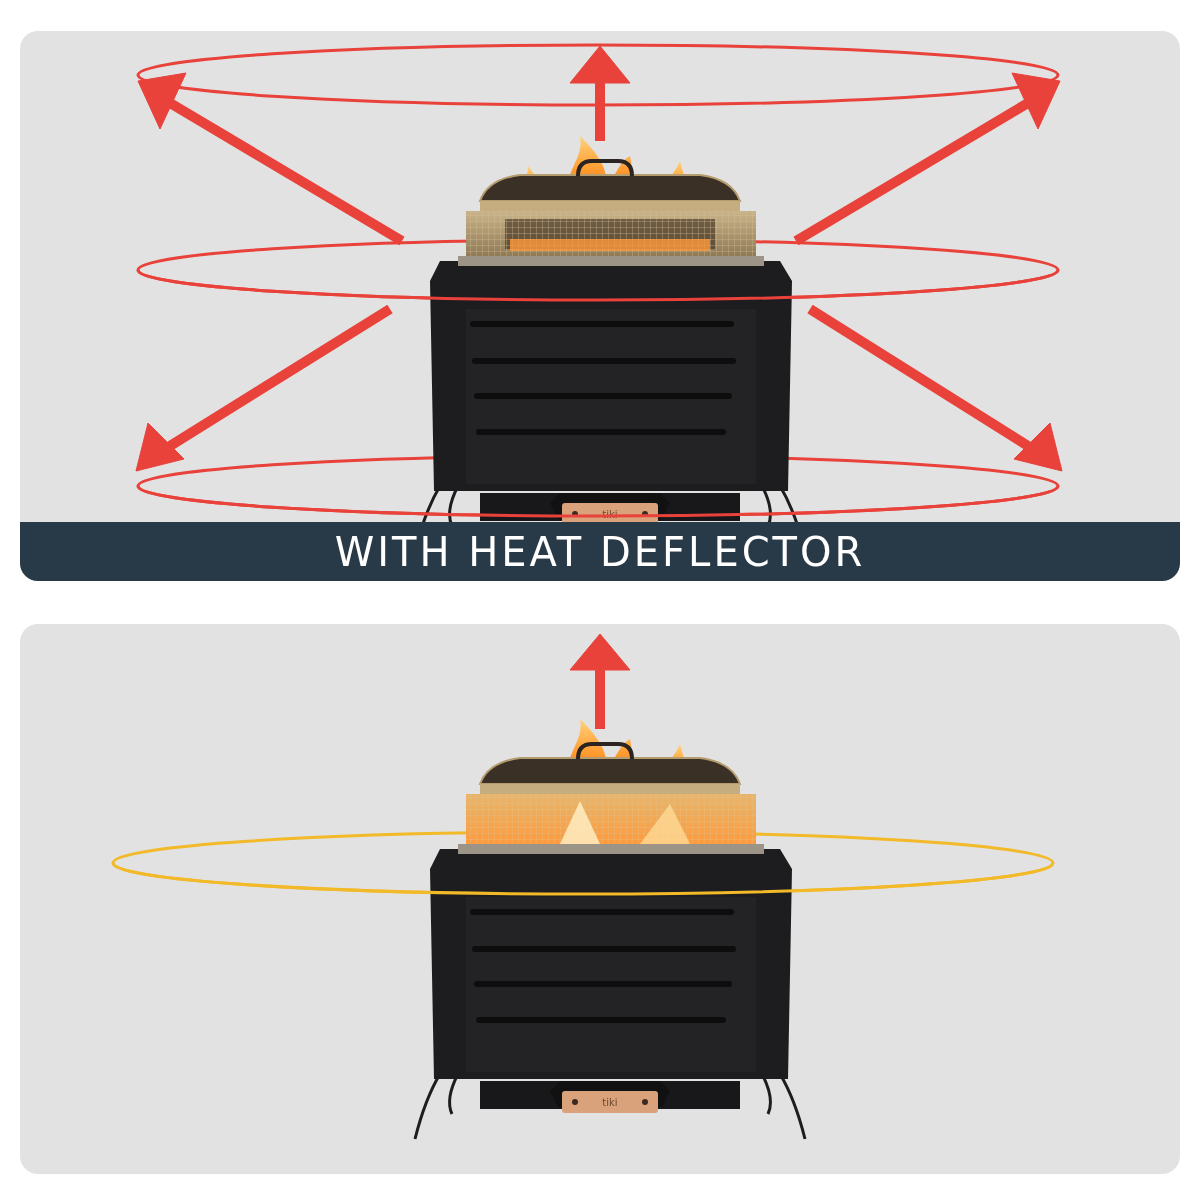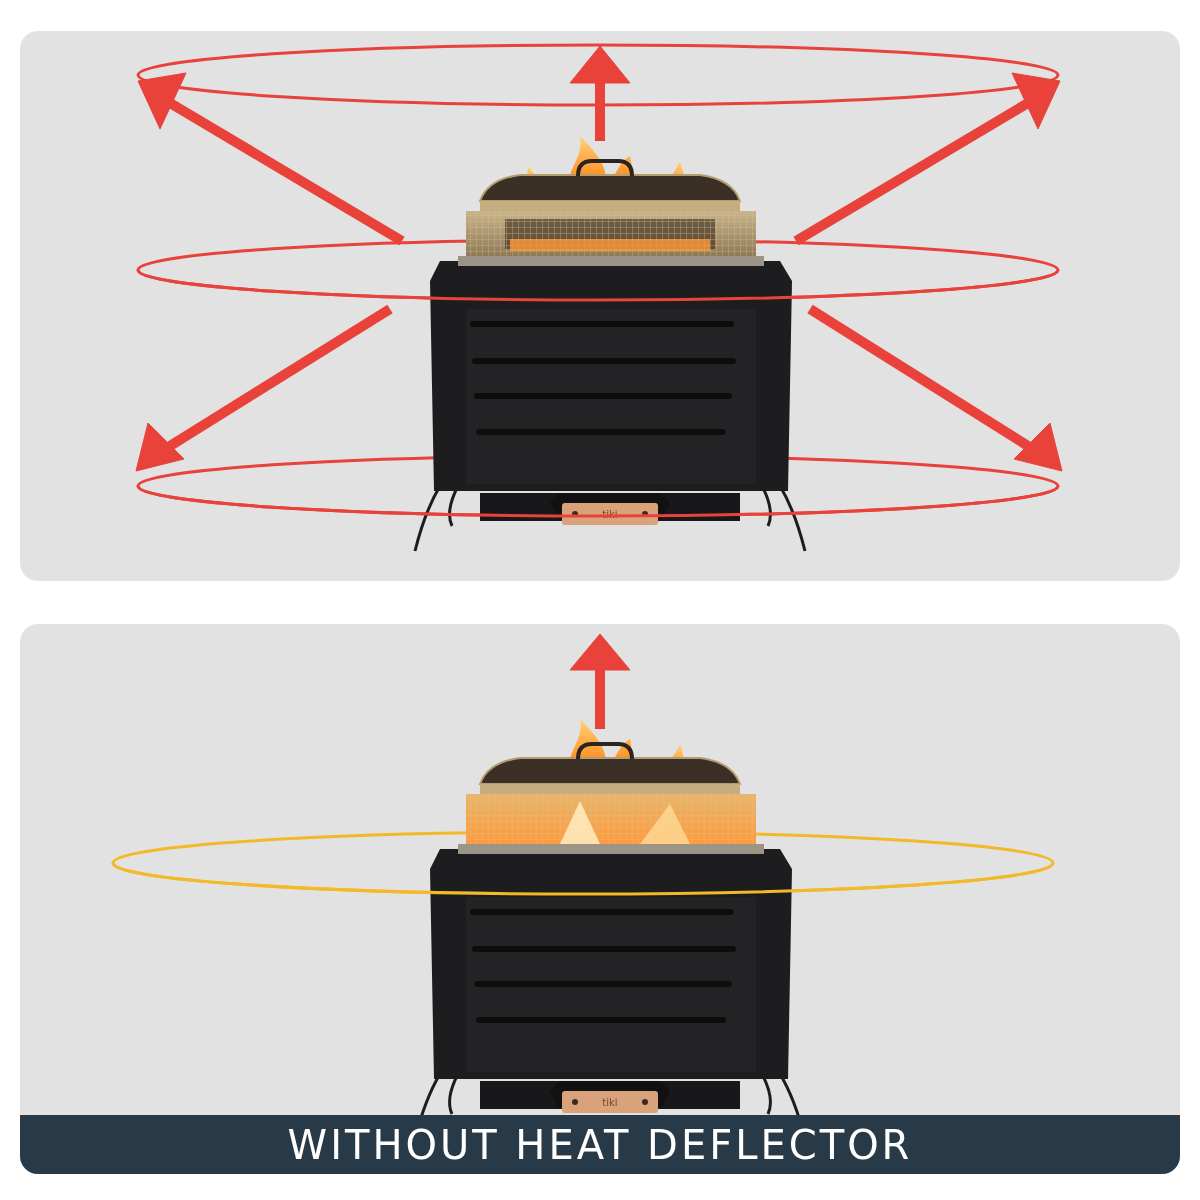--- a/index.html
+++ b/index.html
@@ -92,20 +92,23 @@
 
       <path d="M30 355 Q15 380 5 420" stroke="#1d1d1f" stroke-width="3" fill="none"></path>
       <path d="M48 355 Q35 380 42 395" stroke="#1d1d1f" stroke-width="3" fill="none"></path>
       <path d="M370 355 Q385 380 395 420" stroke="#1d1d1f" stroke-width="3" fill="none"></path>
       <path d="M352 355 Q365 380 358 395" stroke="#1d1d1f" stroke-width="3" fill="none"></path>
     </g>
 
     <path d="M118 239 A460 30 0 0 0 1038 239" fill="none" stroke="#e8423b" stroke-width="3"></path>
     <path d="M118 455 A460 30 0 0 0 1038 455" fill="none" stroke="#e8423b" stroke-width="3"></path>
   </svg>
+  <div class="caption">
+    <span>WITH HEAT DEFLECTOR</span>
+  </div>
 </div>
 
 <div class="panel bottom">
   <svg class="scene" width="1160" height="550" viewBox="0 0 1160 550">
     <defs>
       <linearGradient id="fireG2" x1="0" y1="0" x2="0" y2="1">
         <stop offset="0" stop-color="#ffd27a"></stop>
         <stop offset="0.5" stop-color="#ff9a2e"></stop>
         <stop offset="1" stop-color="#e5581c"></stop>
       </linearGradient>
@@ -149,16 +152,13 @@
       <circle cx="235" cy="383" r="3" fill="#3a2a20"></circle>
       <text x="200" y="387" font-size="10" text-anchor="middle" fill="#6b4a32" font-family="DejaVu Sans, sans-serif">tiki</text>
       <path d="M30 355 Q15 380 5 420" stroke="#1d1d1f" stroke-width="3" fill="none"></path>
       <path d="M48 355 Q35 380 42 395" stroke="#1d1d1f" stroke-width="3" fill="none"></path>
       <path d="M370 355 Q385 380 395 420" stroke="#1d1d1f" stroke-width="3" fill="none"></path>
       <path d="M352 355 Q365 380 358 395" stroke="#1d1d1f" stroke-width="3" fill="none"></path>
     </g>
 
     <path d="M93 239 A470 31 0 0 0 1033 239" fill="none" stroke="#f2b928" stroke-width="3"></path>
   </svg>
-  <div class="caption">
-    <span>WITHOUT HEAT DEFLECTOR</span>
-  </div>
 </div>
 
 </body></html>

